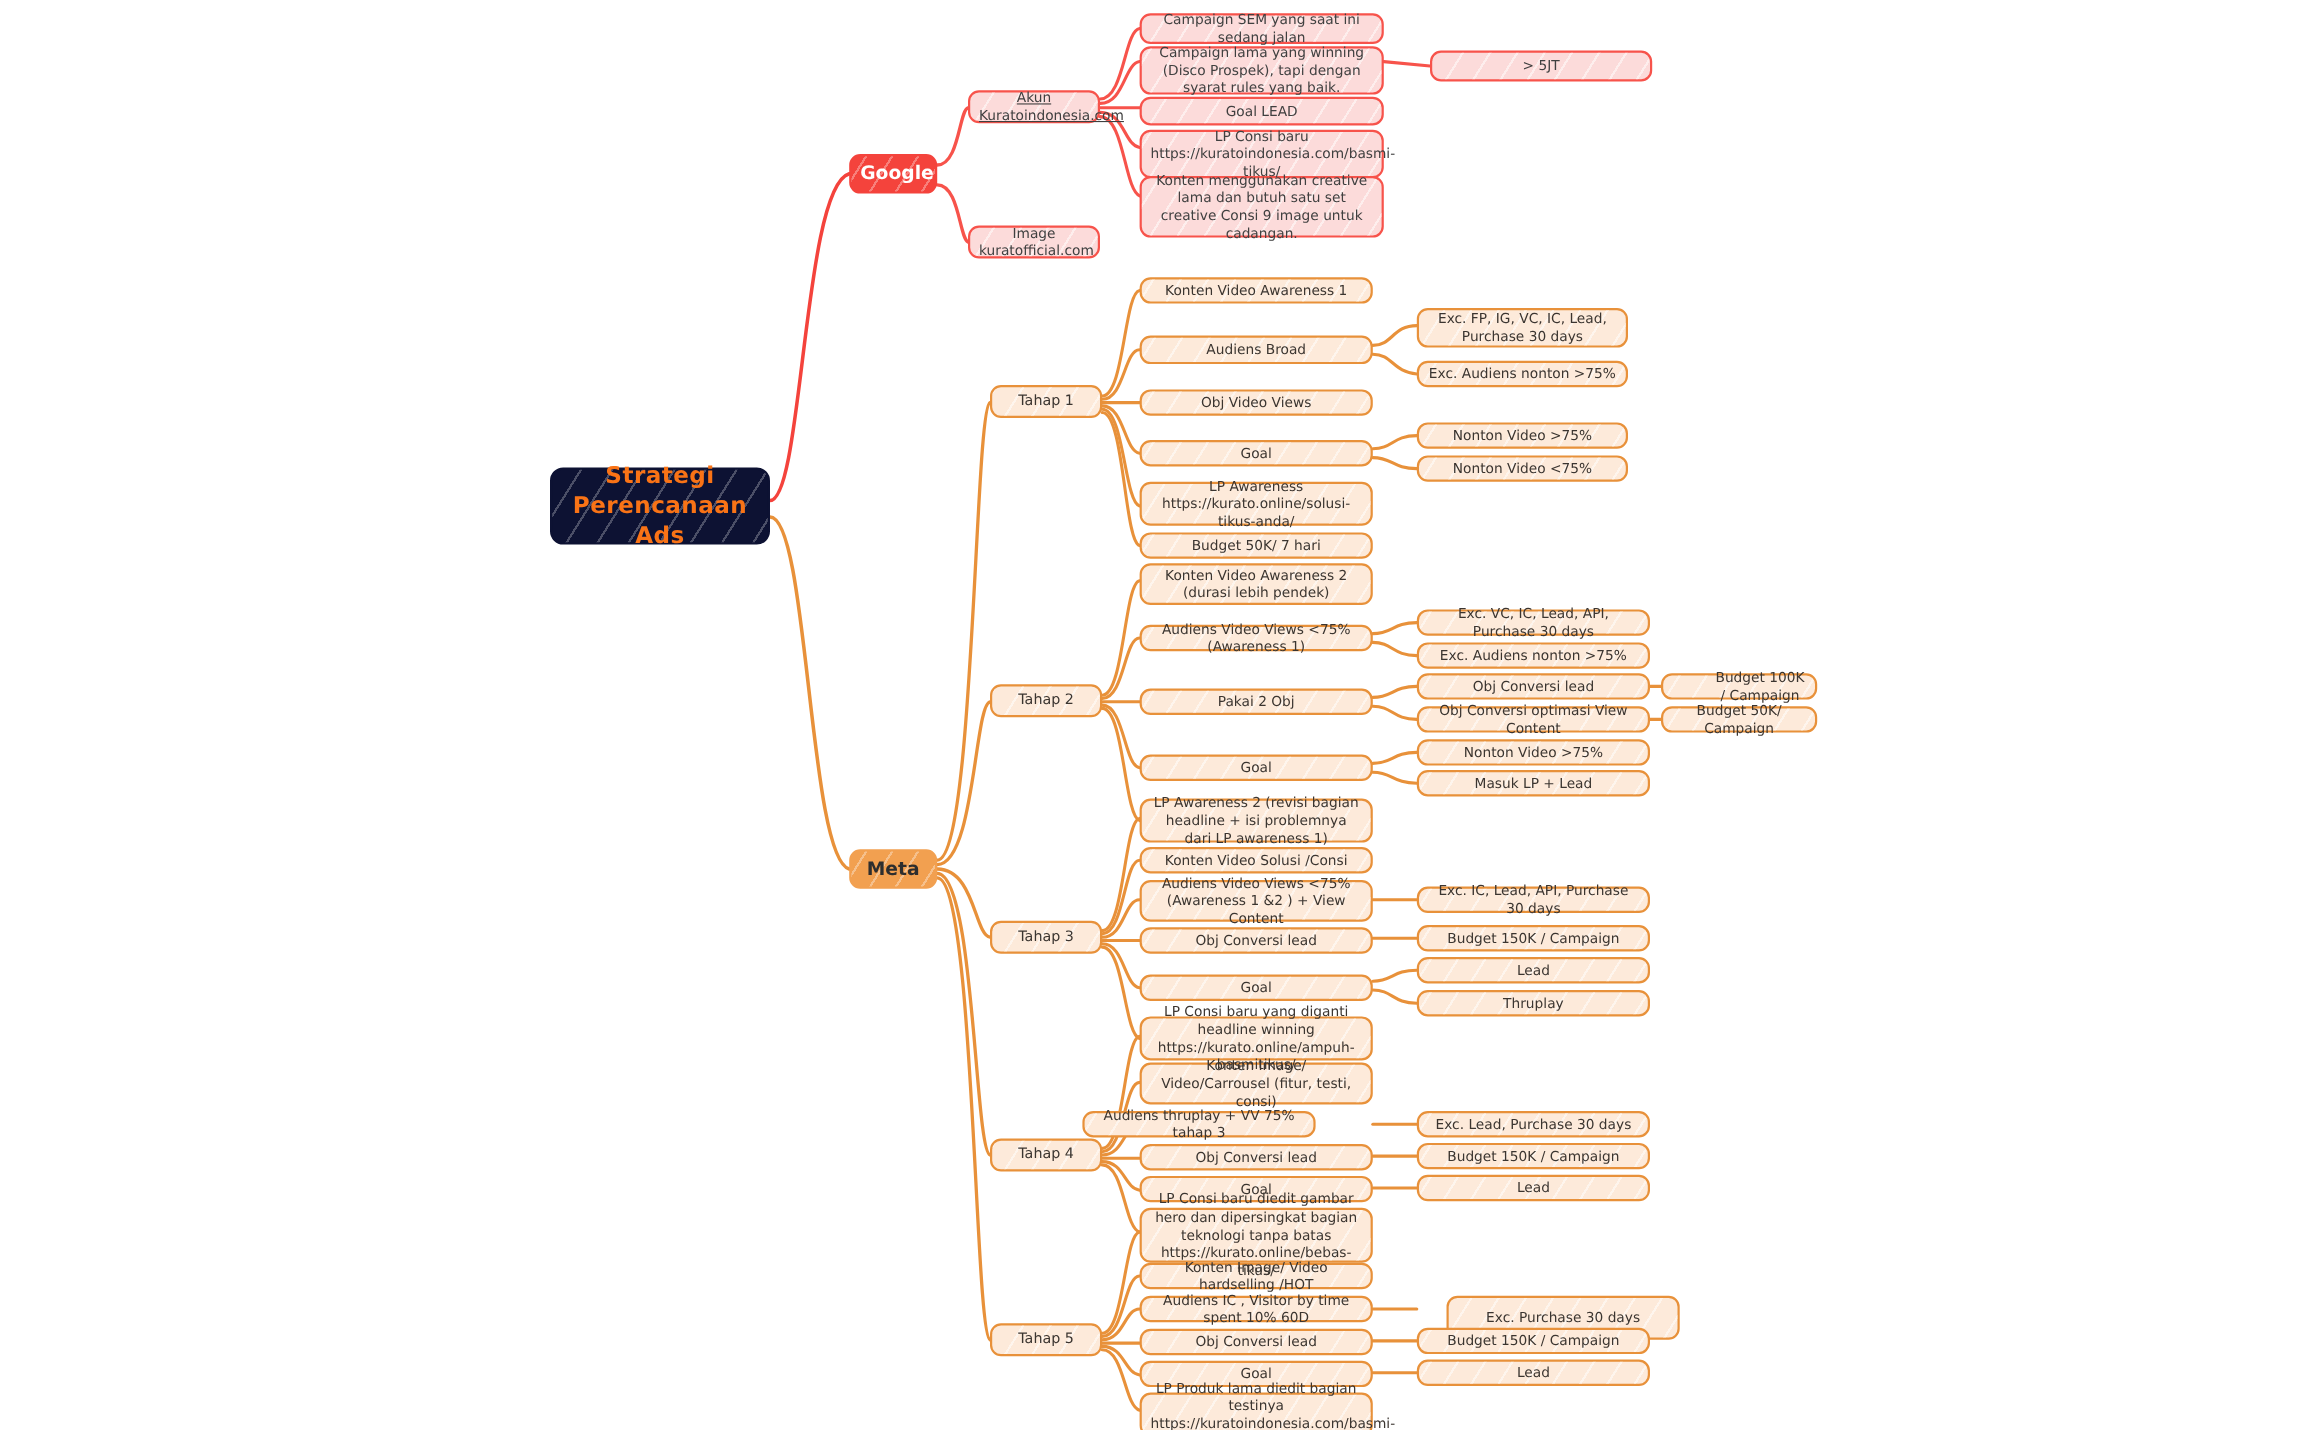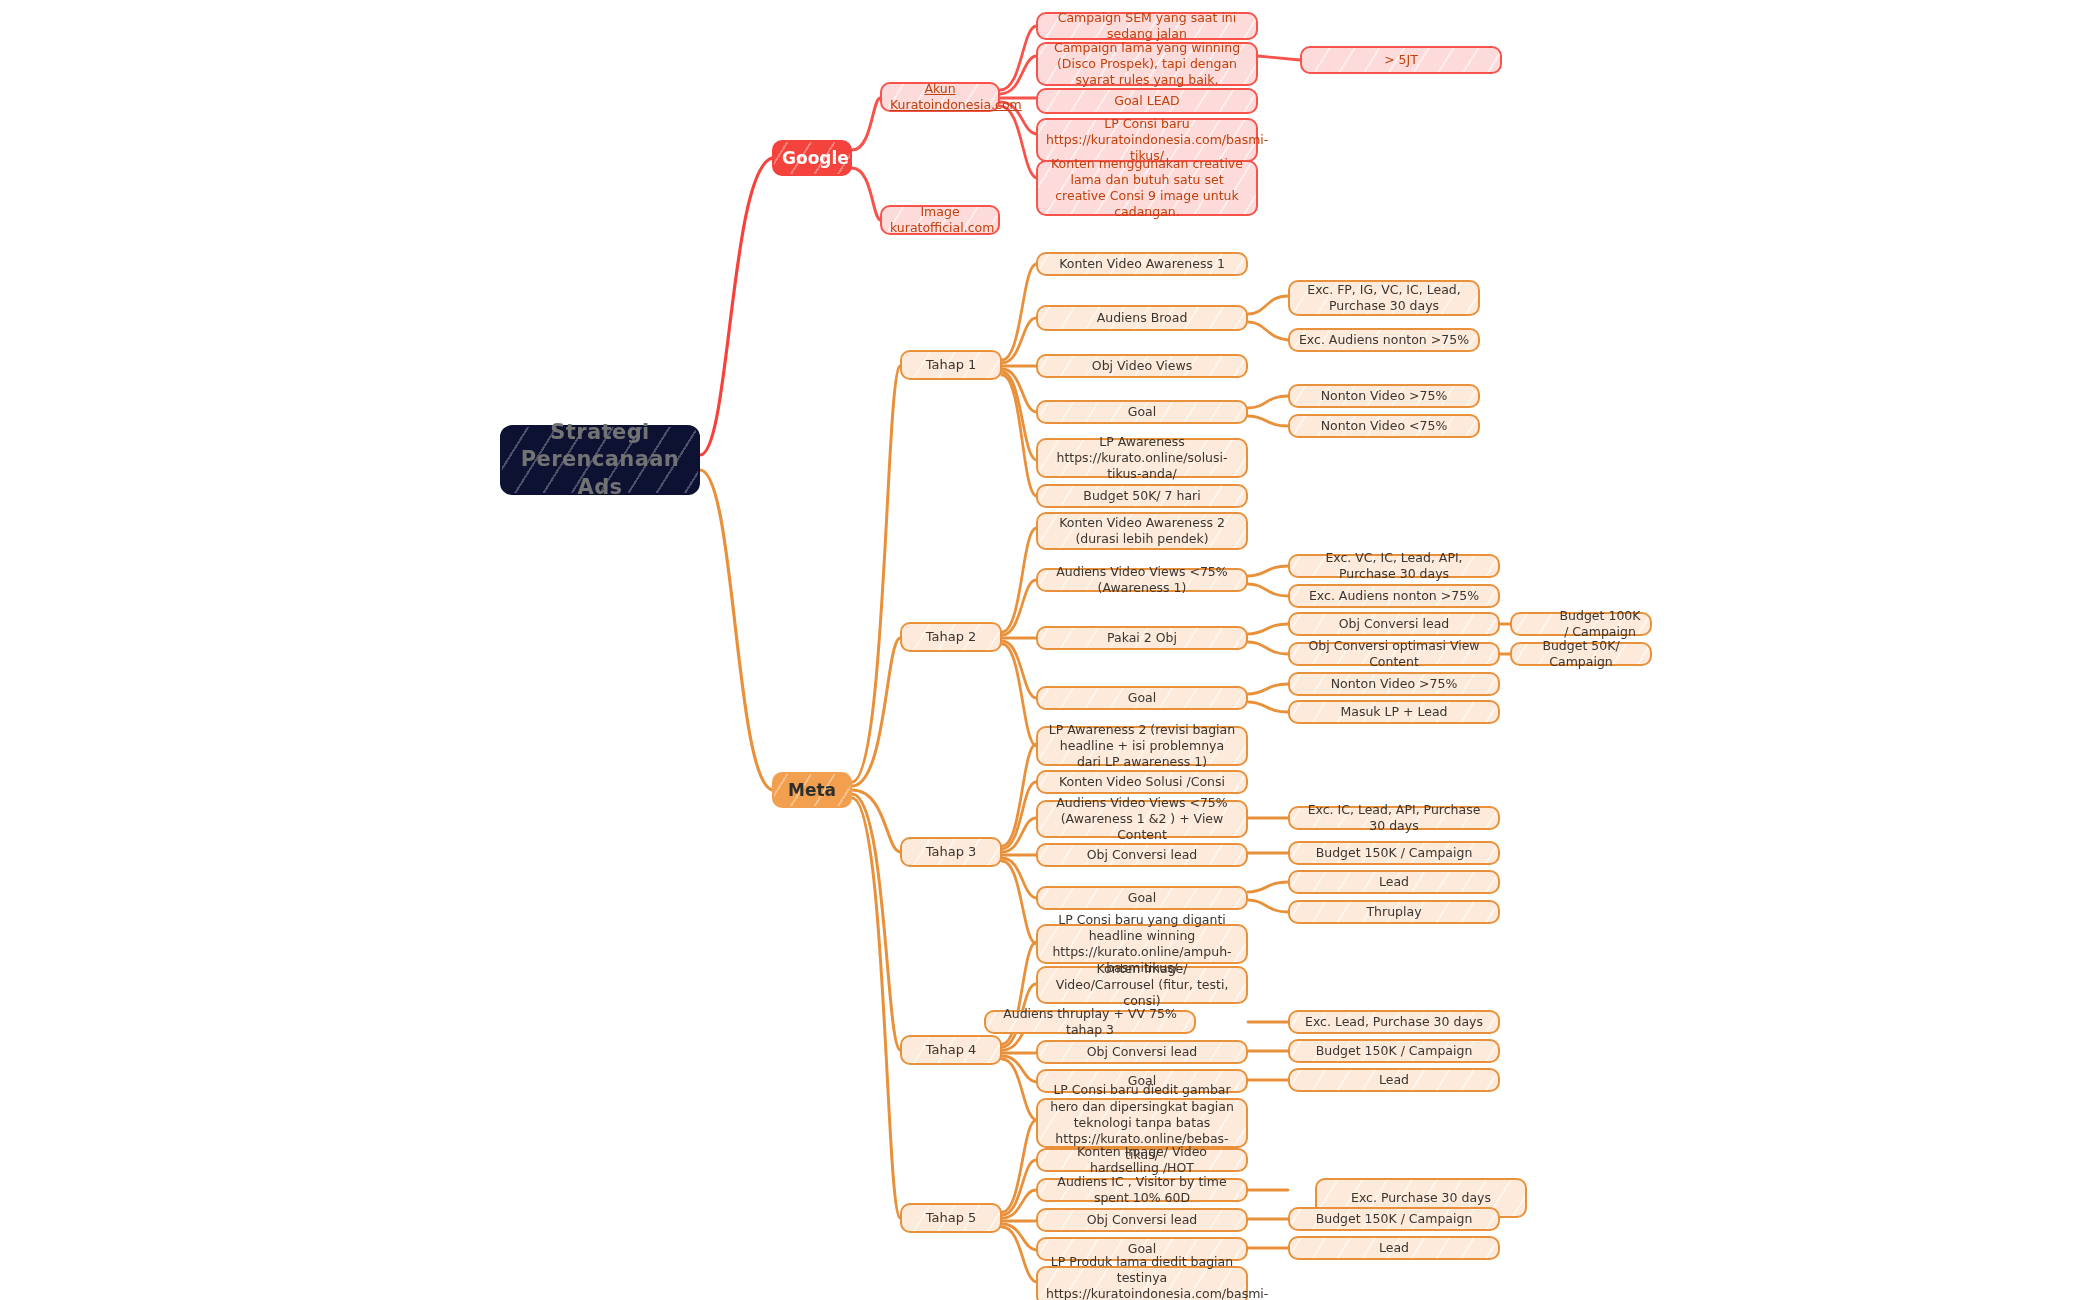--- a/index.html
+++ b/index.html
@@ -34,21 +34,21 @@
       rgba(255,255,255,0) 11px,
       rgba(255,255,255,0) 21px);
     opacity:.85;
   }
   .node > span{position:relative;z-index:2;display:block;width:100%;}
 
   
   .root{
     background:#0d1233;
     border:2.5px solid #0d1233;
-    color:#737373;
+    color:#f97316;
     font-size:21px;font-weight:700;letter-spacing:.4px;
     border-radius:12px;
   }
   .root::after{
     background-image:repeating-linear-gradient(
       -58deg,
       rgba(255,255,255,0) 0px,
       rgba(255,255,255,0) 10px,
       rgba(255,255,255,.30) 10px,
       rgba(255,255,255,.30) 12px,
@@ -82,21 +82,21 @@
       rgba(255,255,255,0) 0px,
       rgba(255,255,255,0) 9px,
       rgba(255,255,255,.40) 9px,
       rgba(255,255,255,.40) 11px,
       rgba(255,255,255,0) 11px,
       rgba(255,255,255,0) 20px);
   }
 
   
   .pink{
-    background:#fcdbda;border:2.2px solid #f7534b;color:#c2410c;
+    background:#fcdbda;border:2.2px solid #f7534b;color:#404040;
     font-size:12.5px;
   }
   
   .peach{
     background:#fdeada;border:2.2px solid #e8913a;color:#3b3530;
     font-size:12.5px;
   }
   .tahap{font-size:13px;}
 </style>
 </head>

